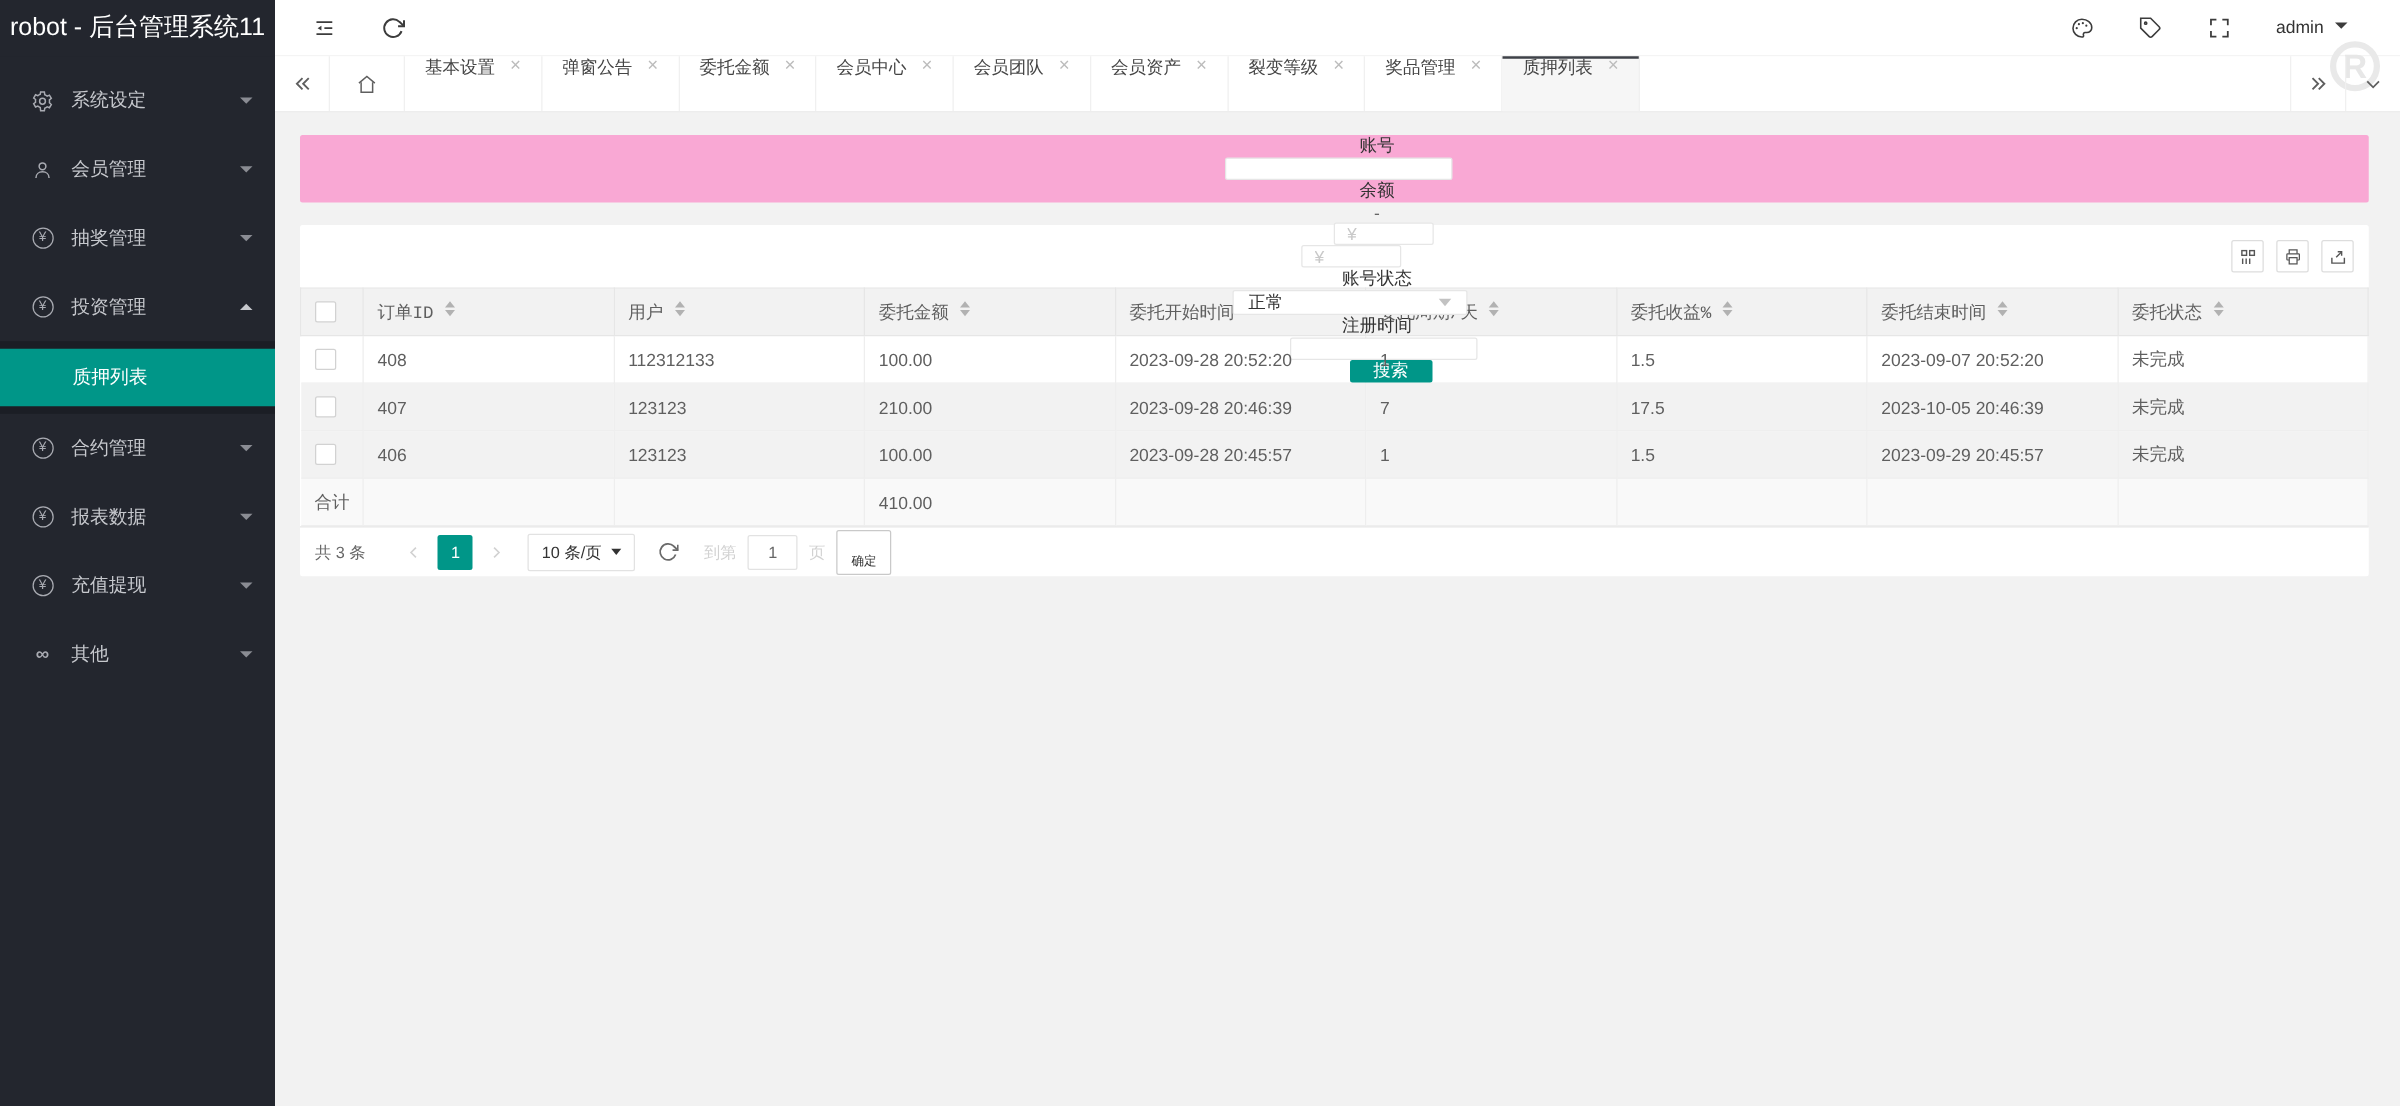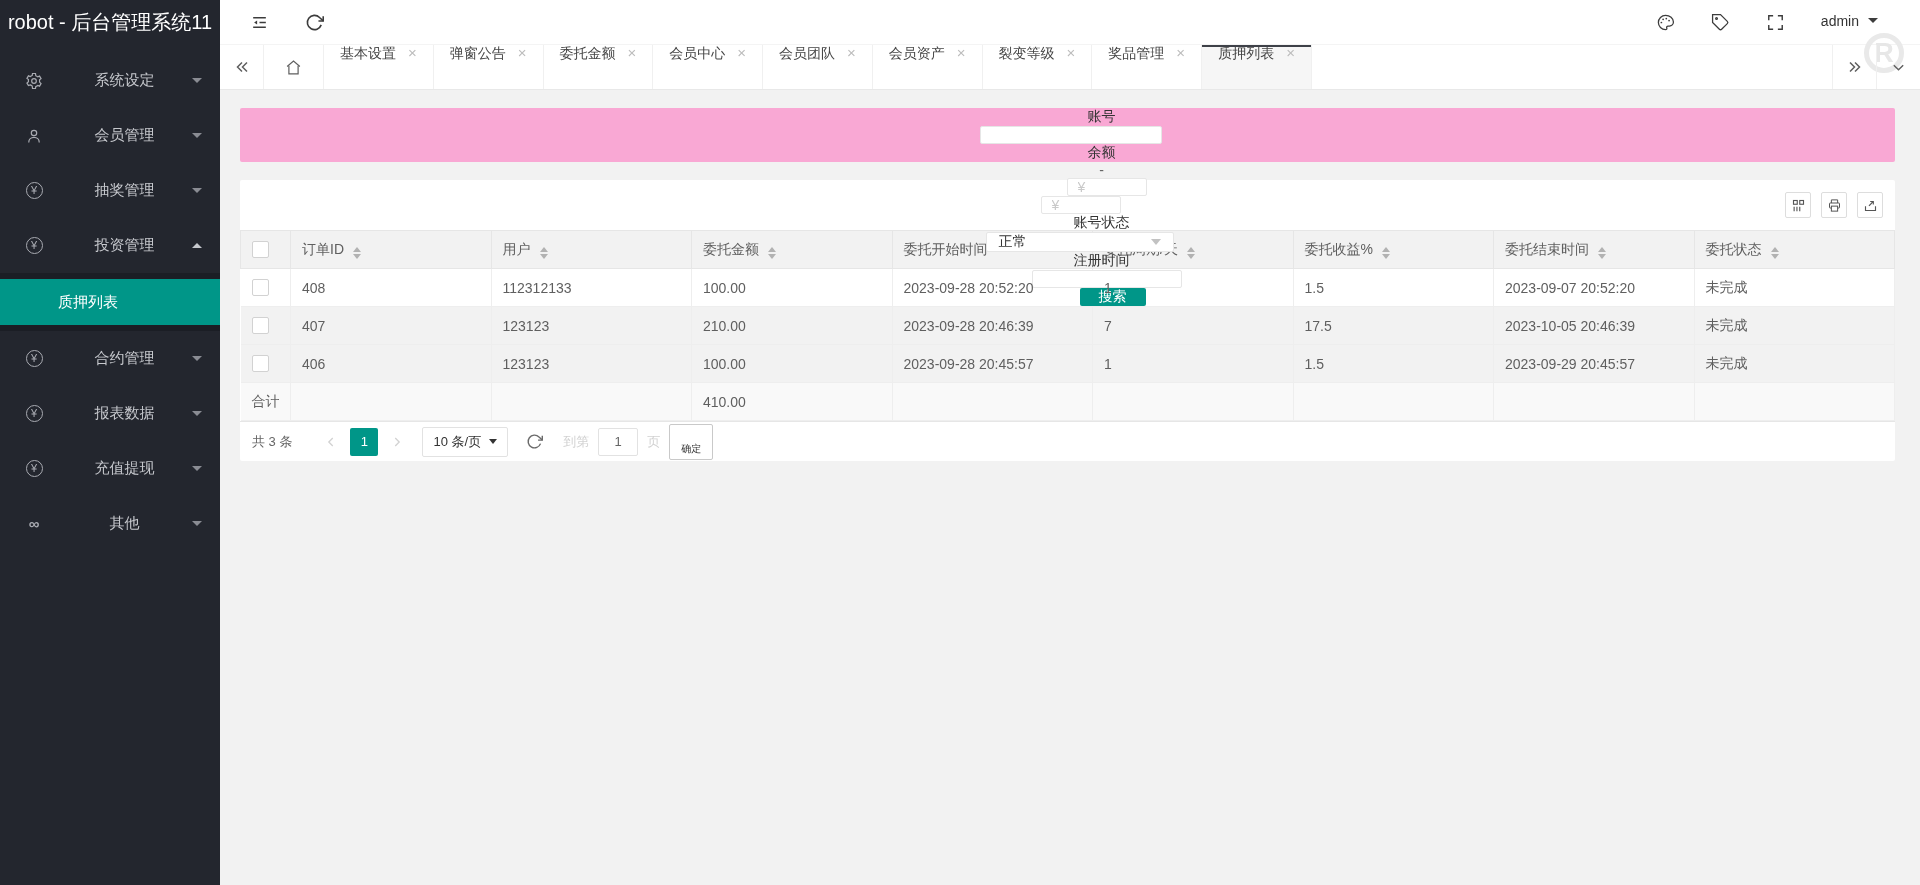--- a/index.html
+++ b/index.html
@@ -9,21 +9,21 @@
 
   
   .sidebar { position:absolute; left:0; top:0; width:220px; height:885px; background:#23262E; z-index:10; }
   .logo { height:45px; line-height:45px; text-align:center; color:#FFFFFF; font-size:20px; background:#23262E; }
   .menu { padding-top:8px; }
   .nav-item { height:55px; display:flex; align-items:center; padding:0 18px 0 24px; color:#C6C8CD; font-size:15px; cursor:pointer; }
   .nav-icon { width:20px; height:20px; margin-right:13px; display:flex; align-items:center; justify-content:center; color:#A9ABB2; }
   .nav-icon svg { width:18px; height:18px; }
   .yen-badge { width:17px; height:17px; border:1px solid currentColor; border-radius:50%; font-size:11px; line-height:15px; text-align:center; display:block; }
   .inf-badge { font-size:15px; font-weight:bold; line-height:17px; }
-  .nav-label { flex:1;text-align:center; }
+  .nav-label { flex:1; }
   .tri-down { width:0; height:0; border-left:5px solid transparent; border-right:5px solid transparent; border-top:5px solid #8A8C93; }
   .tri-down.up { border-top:none; border-bottom:5px solid #C6C8CD; }
   .nav-sub { background:#1B1E25; padding:6px 0; }
   .nav-sub-item { height:46px; line-height:46px; padding-left:58px; color:#C6C8CD; font-size:15px; cursor:pointer; }
   .nav-sub-item.active { background:#009688; color:#FFFFFF; }
 
   
   .main { position:absolute; left:220px; top:0; width:1700px; height:885px; display:flex; flex-direction:column; }
 
   .topbar { height:45px; background:#FFFFFF; display:flex; align-items:center; justify-content:space-between; padding:0 42px 0 30px; border-bottom:1px solid #F4F4F4; flex:none; }
@@ -68,21 +68,21 @@
   .table-card { background:#FFFFFF; border-radius:2px; }
   .toolbar { height:50px; display:flex; align-items:center; justify-content:flex-end; gap:10px; padding-right:12px; }
   .tool-btn { width:26px; height:26px; border:1px solid #DDDDDD; border-radius:2px; background:#fff; display:flex; align-items:center; justify-content:center; color:#555; cursor:pointer; }
   .tool-btn svg { width:15px; height:15px; }
 
   table { width:100%; border-collapse:collapse; table-layout:fixed; font-size:14px; color:#5F5F5F; }
   thead th { background:#F2F2F2; font-weight:normal; text-align:left; height:38px; padding:0 6px 0 11px; border:1px solid #E6E6E6; color:#5F5F5F; }
   tbody td { height:38px; padding:0 6px 0 11px; border-right:1px solid #EEEEEE; border-bottom:1px solid #EEEEEE; background:#fff; }
   tr.stripe td { background:#F2F2F2; }
   tr.sum td { background:#F9F9F9; }
-  .th-inner { display:flex; align-items:flex-end; gap:9px; }
+  .th-inner { display:flex; align-items:flex-start; gap:9px;font-family:Liberation Mono, monospace; }
   .sort { display:flex; flex-direction:column; gap:2px; }
   .sort i { display:block; width:0; height:0; border-left:4px solid transparent; border-right:4px solid transparent; }
   .sort .s-up { border-bottom:5px solid #B2B2B2; }
   .sort .s-dn { border-top:5px solid #B2B2B2; }
   .cb { width:17px; height:17px; border:1px solid #D2D2D2; border-radius:2px; background:#fff; display:block; cursor:pointer; }
 
   .pager { height:40px; display:flex; align-items:center; padding-left:12px; border-top:1px solid #E6E6E6; font-size:13px; color:#666; }
   .pg-total { margin-right:32px; }
   .pg-arrow { color:#D2D2D2; margin-right:12px; display:flex; cursor:default; }
   .pg-num { width:28px; height:28px; background:#009688; color:#fff; display:flex; align-items:center; justify-content:center; border-radius:2px; font-size:13px; margin-right:12px; cursor:pointer; }

